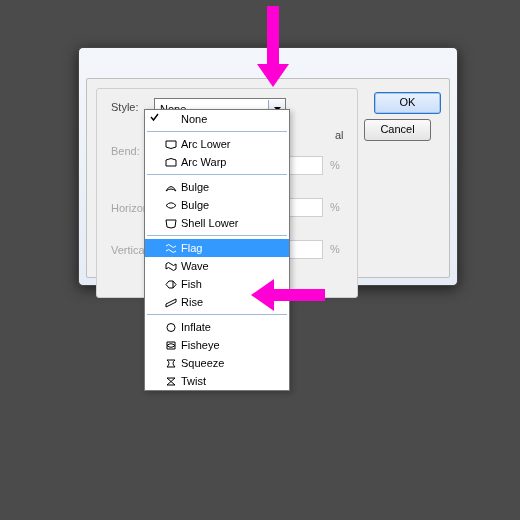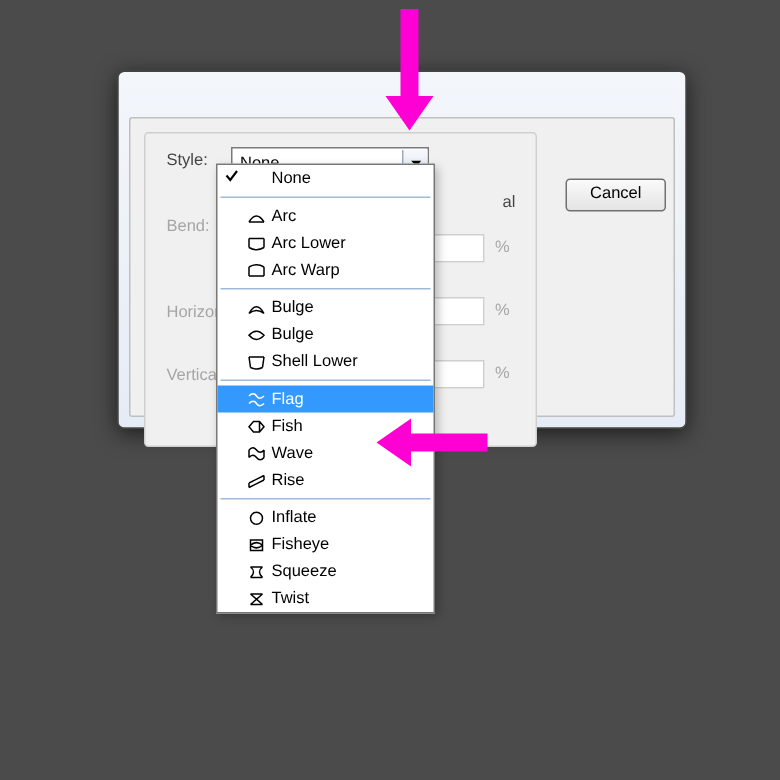--- a/index.html
+++ b/index.html
@@ -47,40 +47,34 @@
       <span class="lbl dim" style="left:14px;top:56px">Bend:</span>
       <div class="input" style="left:183px;top:67px;width:41px"></div>
       <span class="lbl dim" style="left:233px;top:70px">%</span>
       <span class="lbl dim" style="left:14px;top:113px">Horizonta</span>
       <div class="input" style="left:183px;top:109px;width:41px"></div>
       <span class="lbl dim" style="left:233px;top:112px">%</span>
       <span class="lbl dim" style="left:14px;top:155px">Vertical D</span>
       <div class="input" style="left:183px;top:151px;width:41px"></div>
       <span class="lbl dim" style="left:233px;top:154px">%</span>
     </div>
-    <div class="btn" style="left:290px;top:40px">Cancel</div>
+    <div class="btn primary" style="left:287px;top:13px">OK</div>
+    <div class="btn" style="left:277px;top:40px">Cancel</div>
   </div>
 </div>
 
 <div class="dropdown" id="dd">
     <div class="it">
       <svg class="check" width="9" height="9" viewBox="0 0 9 9">
         <path d="M1 4l2.5 3L8 1" stroke="#000" stroke-width="1.4" fill="none"></path>
       </svg>
       <span class="ico"></span>
       <span>None</span>
     </div>
     <div class="sep"></div>
-    <div class="it">
-      <svg class="ico" viewBox="0 0 12 11">
-        <path d="M1 9Q6 1 11 9" fill="none" stroke="#000"></path>
-        <path d="M1 9h10" stroke="#000"></path>
-      </svg>
-      <span>Arc</span>
-    </div>
     <div class="it">
       <svg class="ico" viewBox="0 0 12 11">
         <path d="M1 2h10M1 2v6M11 2v6M1 8Q6 11 11 8" fill="none" stroke="#000"></path>
       </svg>
       <span>Arc Lower</span>
     </div>
     <div class="it">
       <svg class="ico" viewBox="0 0 12 11">
         <path d="M1 9h10M1 9V3M11 9V3M1 3Q6 0 11 3" fill="none" stroke="#000"></path>
       </svg>
@@ -107,29 +101,29 @@
     </div>
     <div class="sep"></div>
     <div class="it sel">
       <svg class="ico" viewBox="0 0 12 11">
         <path d="M1 3Q4 0 6 3T11 3M1 8Q4 5 6 8T11 8" fill="none" stroke="#fff"></path>
       </svg>
       <span>Flag</span>
     </div>
     <div class="it">
       <svg class="ico" viewBox="0 0 12 11">
+        <path d="M1 3Q3.5 0 6 3T11 3M1 8Q3.5 5 6 8T11 8M1 3v5M11 3v5" fill="none" stroke="#000"></path>
+      </svg>
+      <span>Wave</span>
+    </div>
+    <div class="it">
+      <svg class="ico" viewBox="0 0 12 11">
         <path d="M1 5.5L4 2h4l3 3.5-3 3.5H4zM8 2v7" fill="none" stroke="#000"></path>
       </svg>
       <span>Fish</span>
-    </div>
-    <div class="it">
-      <svg class="ico" viewBox="0 0 12 11">
-        <path d="M1 3Q3.5 0 6 3T11 3M1 8Q3.5 5 6 8T11 8M1 3v5M11 3v5" fill="none" stroke="#000"></path>
-      </svg>
-      <span>Wave</span>
     </div>
     <div class="it">
       <svg class="ico" viewBox="0 0 12 11">
         <path d="M1 7L11 2M1 10L11 5M1 7v3M11 2v3" fill="none" stroke="#000"></path>
       </svg>
       <span>Rise</span>
     </div>
     <div class="sep"></div>
     <div class="it">
       <svg class="ico" viewBox="0 0 12 11">

